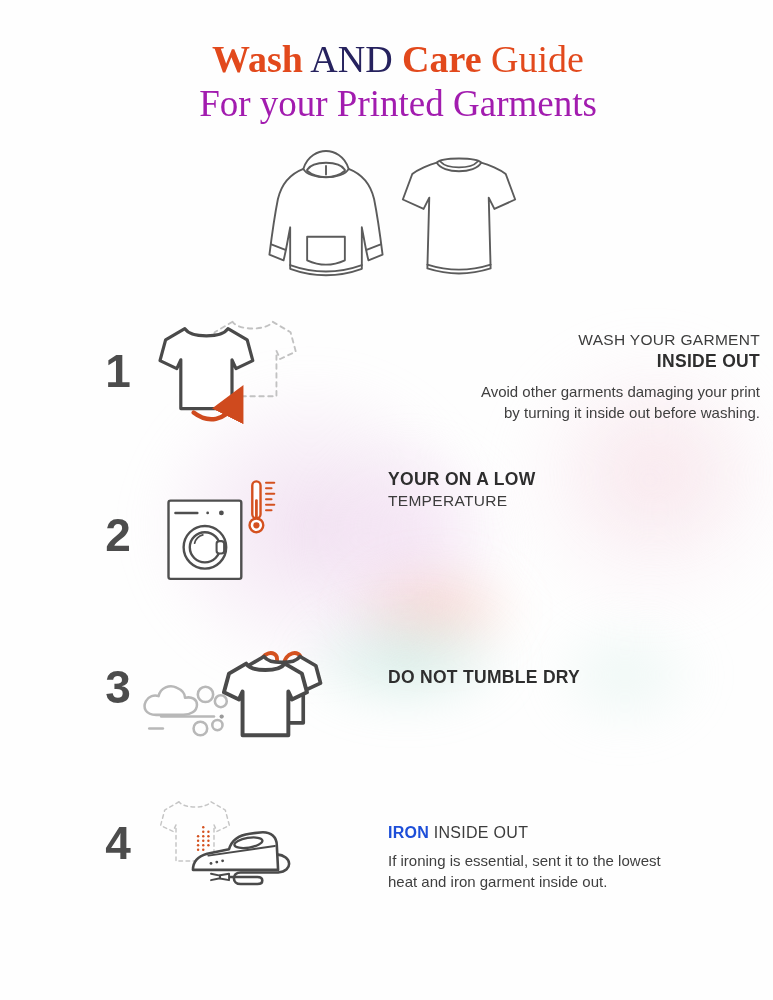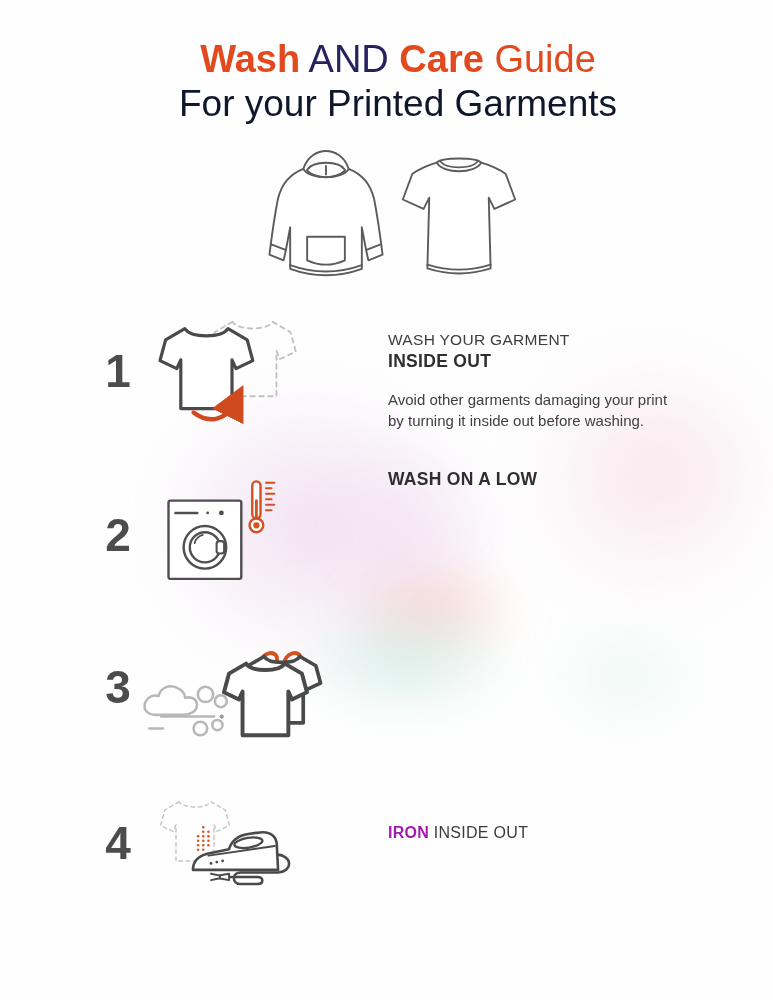--- a/index.html
+++ b/index.html
@@ -12,51 +12,51 @@
   
   .blob { position:absolute; border-radius:50%; filter:blur(18px); pointer-events:none; }
   .b1 { left:140px; top:370px; width:340px; height:310px; background:radial-gradient(closest-side, rgba(233,204,233,.55), rgba(233,204,233,0)); }
   .b2 { left:500px; top:330px; width:300px; height:300px; background:radial-gradient(closest-side, rgba(246,220,232,.45), rgba(246,220,232,0)); }
   .b3 { left:300px; top:430px; width:220px; height:220px; background:radial-gradient(closest-side, rgba(240,215,240,.5), rgba(240,215,240,0)); }
   .b4 { left:340px; top:555px; width:190px; height:110px; background:radial-gradient(closest-side, rgba(243,176,158,.4), rgba(243,176,158,0)); }
   .b5 { left:290px; top:600px; width:230px; height:120px; background:radial-gradient(closest-side, rgba(173,221,209,.45), rgba(173,221,209,0)); }
   .b6 { left:540px; top:610px; width:170px; height:130px; background:radial-gradient(closest-side, rgba(210,238,230,.35), rgba(210,238,230,0)); }
   .b7 { left:560px; top:380px; width:200px; height:180px; background:radial-gradient(closest-side, rgba(248,226,230,.4), rgba(248,226,230,0)); }
 
-  .header { position:absolute; top:36px; left:0; right:0; text-align:center; padding-left:23px; z-index:2; }
+  .header { position:absolute; top:36px; left:0; right:0; text-align:center; padding-left:23px; z-index:2;font-family:Liberation Serif, serif; }
   .title-line1 { font-size:38px; line-height:46px; color:#e2491c; }
   .title-line1 .bold { font-weight:700; }
   .title-line1 .navy { color:#26225e; font-weight:400; }
-  .title-line2 { font-size:37px; line-height:44px; color:#0f172a; font-weight:400; }
+  .title-line2 { font-size:37px; line-height:44px; color:#a21caf; font-weight:400; }
 
   .garments { position:absolute; top:0; left:0; z-index:2; }
   .hoodie-svg { position:absolute; left:260px; top:146px; }
   .tee-svg   { position:absolute; left:400px; top:154px; }
 
   .step { position:absolute; left:0; width:773px; z-index:2; }
   .num {
     position:absolute; left:96px; width:44px; text-align:center;
     font-size:46px; font-weight:700; color:#4c4c4c; line-height:1;
   }
   .n1 { top:348px; } .n2 { top:512px; } .n3 { top:664px; } .n4 { top:820px; }
 
   .icon { position:absolute; }
   .i1 { left:152px; top:315px; }
   .i2 { left:152px; top:480px; }
   .i3 { left:122px; top:645px; }
   .i4 { left:150px; top:795px; }
 
   .text { position:absolute; left:388px; width:372px; }
-  .t1 { top:330px; } .t2 { top:468px; } .t3 { top:666px; } .t4 { top:824px; }
+  .t1 { top:330px;text-align:right; } .t2 { top:468px; } .t3 { top:666px; } .t4 { top:824px; }
   .h-reg  { font-size:15.5px; line-height:20px; color:#3c3c3c; letter-spacing:.3px; }
   .h-bold { font-size:17.5px; line-height:23px; color:#2e2e2e; font-weight:700; letter-spacing:.3px; }
-  .h-bold-inline { font-size:16px; color:#a21caf; font-weight:700; letter-spacing:.3px; }
+  .h-bold-inline { font-size:16px; color:#1d4ed8; font-weight:700; letter-spacing:.3px; }
   .h-reg-inline  { font-size:16px; color:#3c3c3c; letter-spacing:.3px; }
   .step-body {
-    margin:16px 0 0; font-size:15px; line-height:21px; color:#3f3f3f;
+    margin:8px 0 0; font-size:15px; line-height:21px; color:#3f3f3f;
     white-space:pre-line;
   }
 </style>
 </head>
 <body>
 
 <div class="page">
 
   <div class="blob b1"></div>
   <div class="blob b2"></div>
@@ -133,21 +133,22 @@
       <g stroke="#d4511f" stroke-width="3">
         <path d="M166,4 H178"></path>
           <path d="M166,12 H174"></path>
           <path d="M166,20 H178"></path>
         <path d="M166,28 H174"></path>
           <path d="M166,36 H178"></path>
           <path d="M166,44 H174"></path>
       </g>
     </svg>
     <div class="text t2">
-      <div class="h-bold">WASH ON A LOW</div>
+      <div class="h-bold">YOUR ON A LOW</div>
+      <div class="h-reg">TEMPERATURE</div>
     </div>
   </section>
 
   <section class="step">
     <div class="num n3">3</div>
     <svg class="icon i3" width="230" height="115" viewBox="0 0 270 135" fill="none" stroke-linejoin="round" stroke-linecap="round">
 
       <g transform="translate(10,18)" stroke="#b8b8b8" stroke-width="3">
         <path d="M30,64 C18,64 14,56 18,48 C21,42 28,40 33,42 C35,32 46,28 54,32 C61,35 64,40 64,44 C72,42 78,46 78,52 C78,60 70,64 62,64 Z" fill="#ffffff"></path>
         <circle cx="88" cy="40" r="9"></circle>
@@ -166,20 +167,21 @@
 
       <g transform="translate(141,8) scale(0.78)" stroke="#4a4a4a" stroke-width="5.5">
         <path d="M33,7 L9,21 L2,47 L23,57 L28,46 L28,107 L92,107 L92,46 L97,57 L118,47 L111,21 L87,7 C79,19 41,19 33,7 Z" fill="#ffffff"></path>
       </g>
 
       <g transform="translate(118,16) scale(0.84)" stroke="#4a4a4a" stroke-width="5.5">
         <path d="M33,7 L9,21 L2,47 L23,57 L28,46 L28,107 L92,107 L92,46 L97,57 L118,47 L111,21 L87,7 C79,19 41,19 33,7 Z" fill="#ffffff"></path>
       </g>
     </svg>
     <div class="text t3">
+      <div class="h-bold">DO NOT TUMBLE DRY</div>
     </div>
   </section>
 
   <section class="step">
     <div class="num n4">4</div>
     <svg class="icon i4" width="162" height="100" viewBox="0 0 250 155" fill="none" stroke-linejoin="round" stroke-linecap="round">
 
       <g transform="translate(14,4) scale(0.92)" stroke="#c6c6c6" stroke-width="2.5" stroke-dasharray="6 6">
         <path d="M33,7 L9,21 L2,47 L23,57 L28,46 L28,107 L92,107 L92,46 L97,57 L118,47 L111,21 L87,7 C79,19 41,19 33,7 Z"></path>
       </g>
@@ -210,16 +212,18 @@
       <path d="M90,94 L193,79" stroke="#4a4a4a" stroke-width="3"></path>
       <ellipse cx="152" cy="74" rx="22" ry="7.5" transform="rotate(-9 152 74)" fill="#ffffff" stroke="#4a4a4a" stroke-width="3.5"></ellipse>
       <g fill="#4a4a4a" stroke="none">
         <circle cx="94" cy="106" r="2.2"></circle>
           <circle cx="103" cy="104" r="2.2"></circle>
           <circle cx="112" cy="102" r="2.2"></circle>
       </g>
     </svg>
     <div class="text t4">
       <div><span class="h-bold-inline">IRON</span> <span class="h-reg-inline">INSIDE OUT</span></div>
+      <p class="step-body">If ironing is essential, sent it to the lowest
+heat and iron garment inside out.</p>
     </div>
   </section>
 
 </div>
 
 </body></html>

